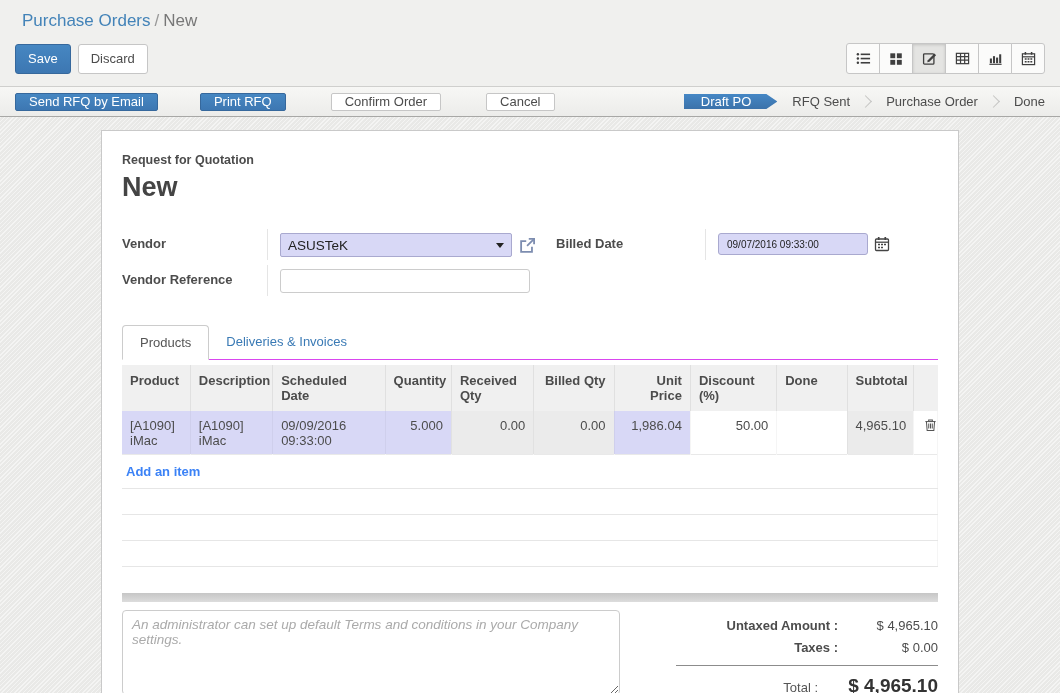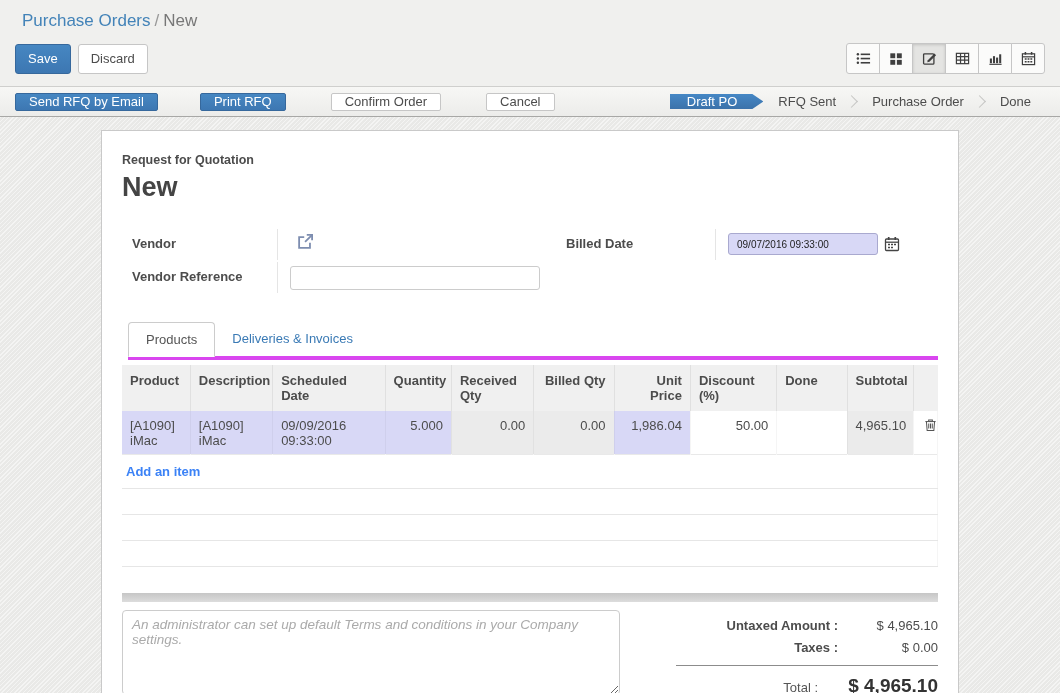--- a/index.html
+++ b/index.html
@@ -38,21 +38,21 @@
   .vbtn.active { background:#e4e4e2; box-shadow:inset 0 1px 3px rgba(0,0,0,.15); }
   .vbtn svg { display:block; }
   
   .statusrow {
     height:30px; display:flex; align-items:center;
     background:linear-gradient(#f7f7f5,#ececea);
     border-bottom:1px solid #a8a8a6; padding-left:15px;gap:37px;
   }
   .sbtn { border-radius:2px; padding:0 13px; margin-right:5px; }
   .sbtn.gap { margin-right:8px; }
-  .statusbar-states { margin-left:auto; display:flex; align-items:stretch; padding-right:14px; }
+  .statusbar-states { margin-left:auto; display:flex; align-items:stretch; }
   .step { display:flex; align-items:center; padding:0 15px; color:#4c4c4c; cursor:pointer; }
   .step.active {
     background:linear-gradient(#4587c5,#3b72aa); color:#fff;
     clip-path:polygon(0 0, calc(100% - 11px) 0, 100% 50%, calc(100% - 11px) 100%, 0 100%);
     padding:0 26px 0 17px;
   }
   .chev {
     width:9px; height:9px; align-self:center;
     border-top:1px solid #c4c4c2; border-right:1px solid #c4c4c2;
     transform:rotate(45deg); margin:0 1px 0 -4px;
@@ -64,21 +64,21 @@
     background-image:repeating-linear-gradient(135deg, rgba(255,255,255,.5) 0px, rgba(255,255,255,.5) 1px, transparent 1px, transparent 3px);
   }
   .sheet {
     width:858px; margin:0 auto; position:relative; top:13px;
     background:#fff; border:1px solid #c9c9c9; min-height:546px;
     padding:22px 20px 0 20px;
   }
   .subtitle { font-weight:bold; font-size:12.5px; color:#4c4c4c; }
   .title { font-size:27px; font-weight:bold; color:#444; margin:5px 0 26px 0; }
   
-  .formgrid { display:flex;margin-left:10px; }
+  .formgrid { display:flex; }
   .fcol-left { width:434px; }
   .fcol-right { flex:1; }
   .frow { display:flex; align-items:flex-start; margin-bottom:2px; }
   .flabel {
     width:146px; font-weight:bold; padding:7px 10px 9px 0;
     border-right:1px solid #e5e5e5; color:#4c4c4c;
   }
   .ffield { padding:4px 0 6px 12px; display:flex; align-items:center; }
   .select {
     width:232px; height:24px; background:#d8d8f6; border:1px solid #a9a9cf;
@@ -94,21 +94,21 @@
   .txt-input {
     width:250px; height:24px; border:1px solid #ccc; border-radius:3px;
     padding:0 7px; font-family:inherit; font-size:13px; color:#333; background:#fff;
   }
   .date-input {
     width:150px; height:22px; background:#d8d8f6; border:1px solid #a9a9cf;
     border-radius:3px; padding:0 8px; font-family:inherit; font-size:10px; color:#222;
   }
   .cal-btn { margin-left:6px; background:none; border:none; cursor:pointer; display:flex; padding:0; }
   
-  .tabs { display:flex; margin-top:24px; border-bottom:4px solid #d946ef;margin-left:6px; }
+  .tabs { display:flex; margin-top:24px; border-bottom:1px solid #d946ef; }
   .tab {
     padding:9px 17px; border:1px solid #ccc; border-bottom:1px solid #fff;
     border-radius:4px 4px 0 0; background:#fff; color:#555;
     margin-bottom:-1px; cursor:pointer;
   }
   .tab-link { padding:9px 17px; color:#3a7ab5; cursor:pointer; }
   
   table.lines { width:100%; border-collapse:collapse; margin-top:5px; table-layout:fixed; }
   .lines th {
     background:#f0f0f0; font-weight:bold; font-size:13px; color:#4c4c4c;
@@ -244,20 +244,24 @@
   <div class="sheet">
 
     <div class="subtitle">Request for Quotation</div>
     <h1 class="title">New</h1>
 
     <div class="formgrid">
       <div class="fcol-left">
         <div class="frow">
           <div class="flabel">Vendor</div>
           <div class="ffield">
+            <div class="select">
+              <span>ASUSTeK</span>
+              <span class="caret"></span>
+            </div>
             <span class="ext-link">
               <svg width="17" height="17" viewBox="0 0 16 16" fill="none" stroke="#7d8db0" stroke-width="1.7">
                   <path d="M12.2 9.2 V14 H2 V3.8 H6.8"></path>
                   <path d="M9.2 1.8 H14.2 V6.8"></path>
                   <path d="M14 2 L7.6 8.4"></path>
                 </svg>
             </span>
           </div>
         </div>
         <div class="frow">

